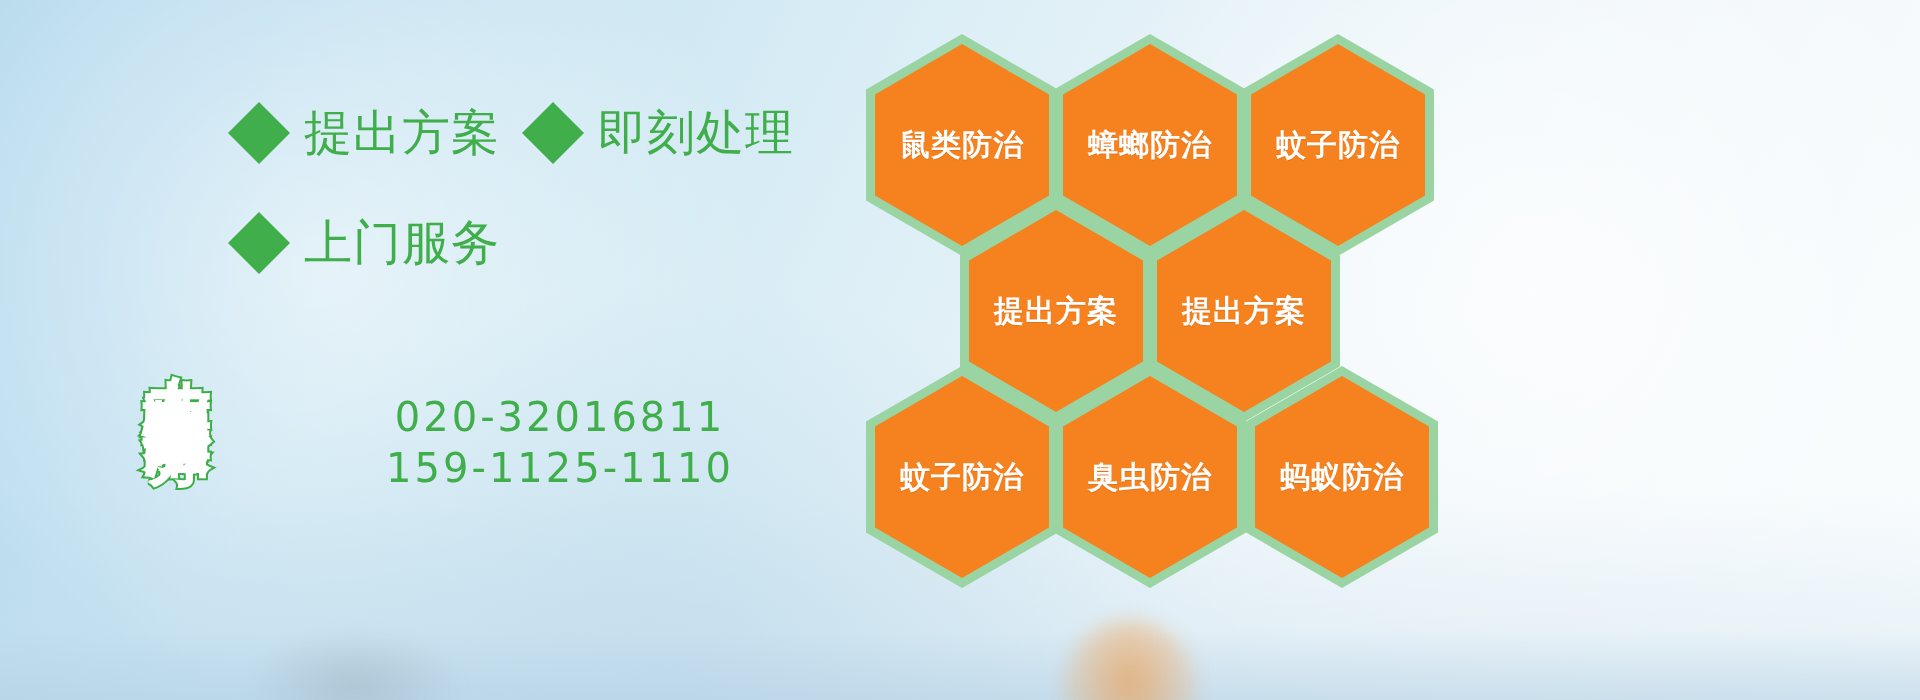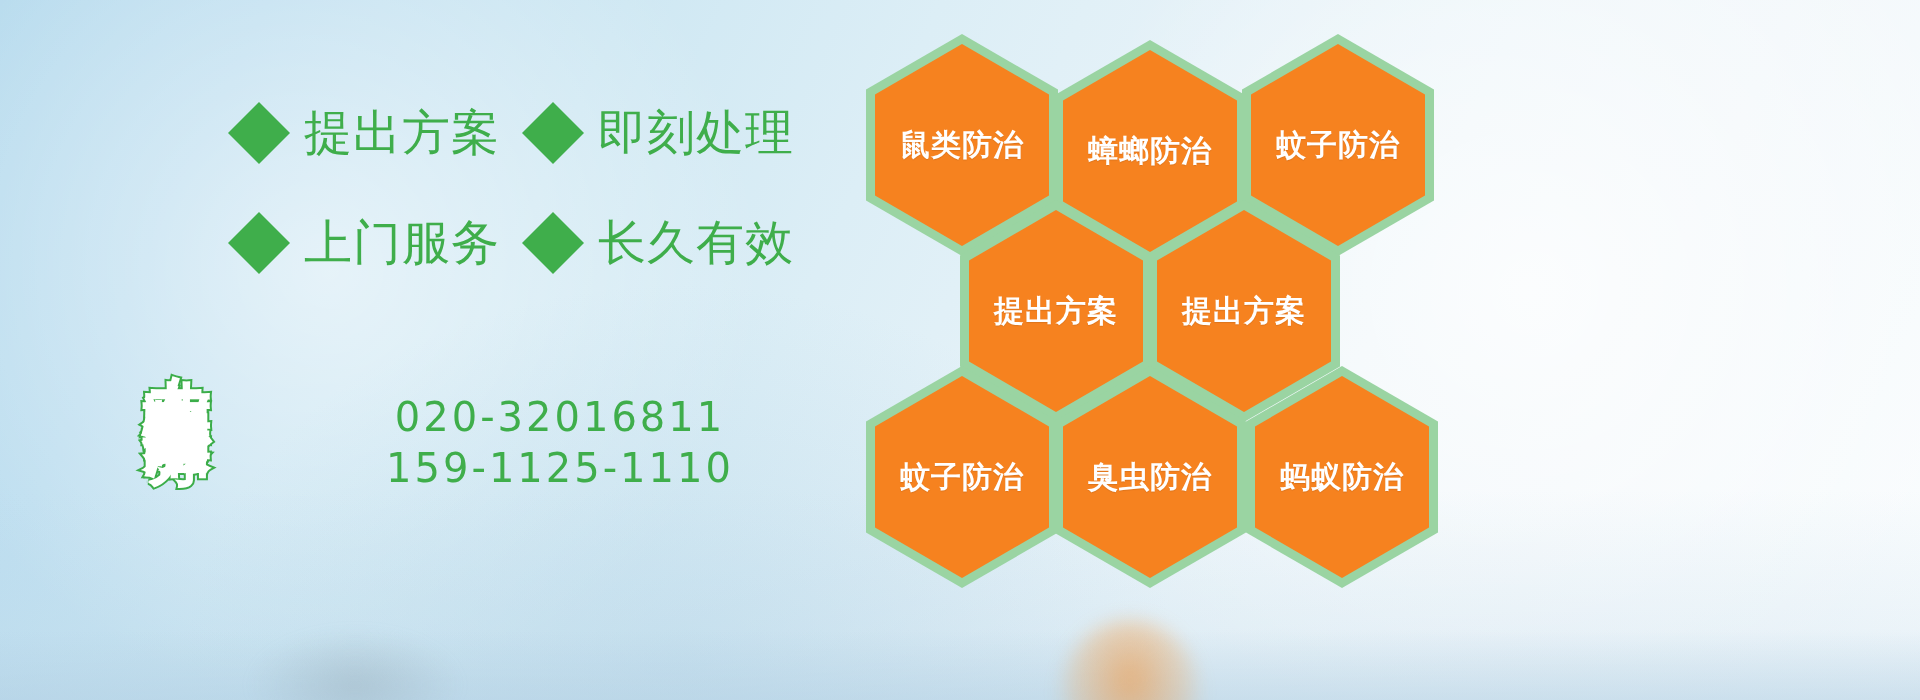--- a/index.html
+++ b/index.html
@@ -245,41 +245,37 @@
         <span class="bullet-diamond"></span>
         <span class="feature-text">即刻处理</span>
       </div>
     </div>
 
     <div class="feature-row">
       <div class="feature-item">
         <span class="bullet-diamond"></span>
         <span class="feature-text">上门服务</span>
       </div>
-      <div class="feature-item">
-        <span class="bullet-diamond"></span>
-        <span class="feature-text">长久有效</span>
-      </div>
     </div>
 
   </div>
 
   <div id="contact">
     <div class="phone">020-32016811</div>
     <div class="phone">159-1125-1110</div>
   </div>
 
   <div id="honeycomb">
 
     <div class="hex" style="left:4px;  top:10px;">
       <div class="hex-inner"></div>
       <span class="hex-label">鼠类防治</span>
     </div>
 
-    <div class="hex" style="left:192px; top:16px;">
+    <div class="hex" style="left:192px; top:10px;">
       <div class="hex-inner"></div>
       <span class="hex-label">蟑螂防治</span>
     </div>
 
     <div class="hex" style="left:380px; top:10px;">
       <div class="hex-inner"></div>
       <span class="hex-label">蚊子防治</span>
     </div>
 
     <div class="hex" style="left:98px;  top:176px;">

